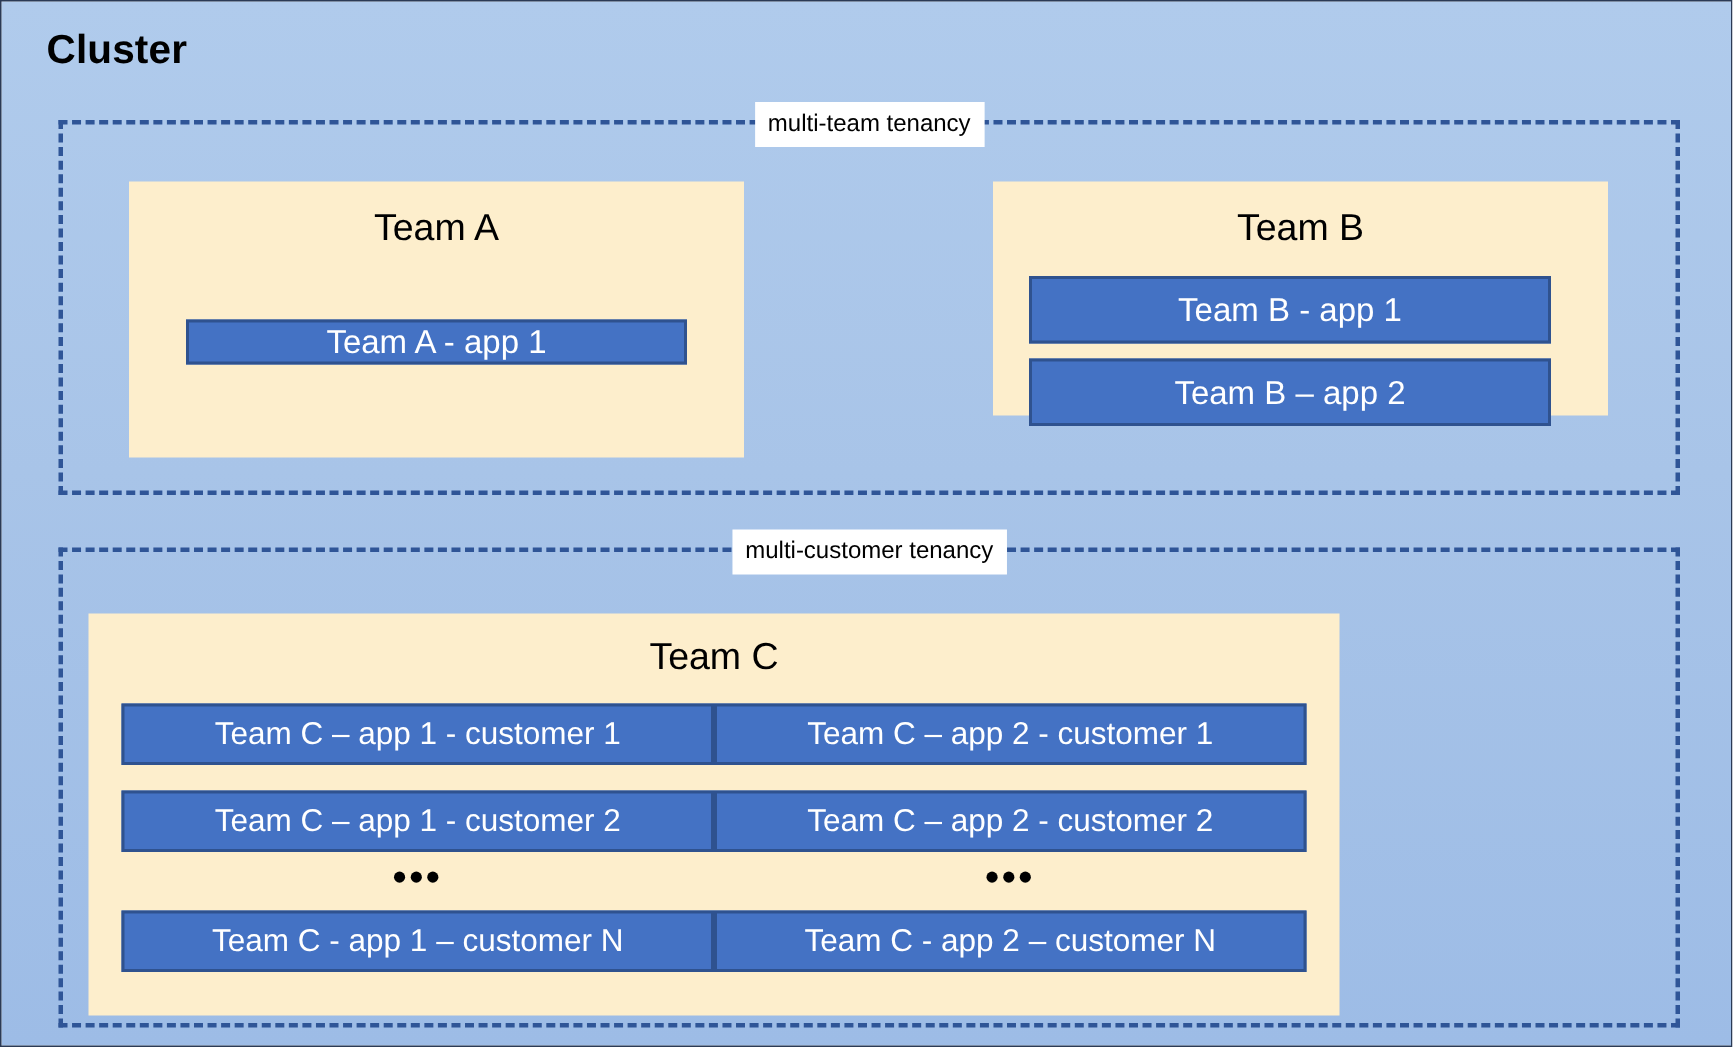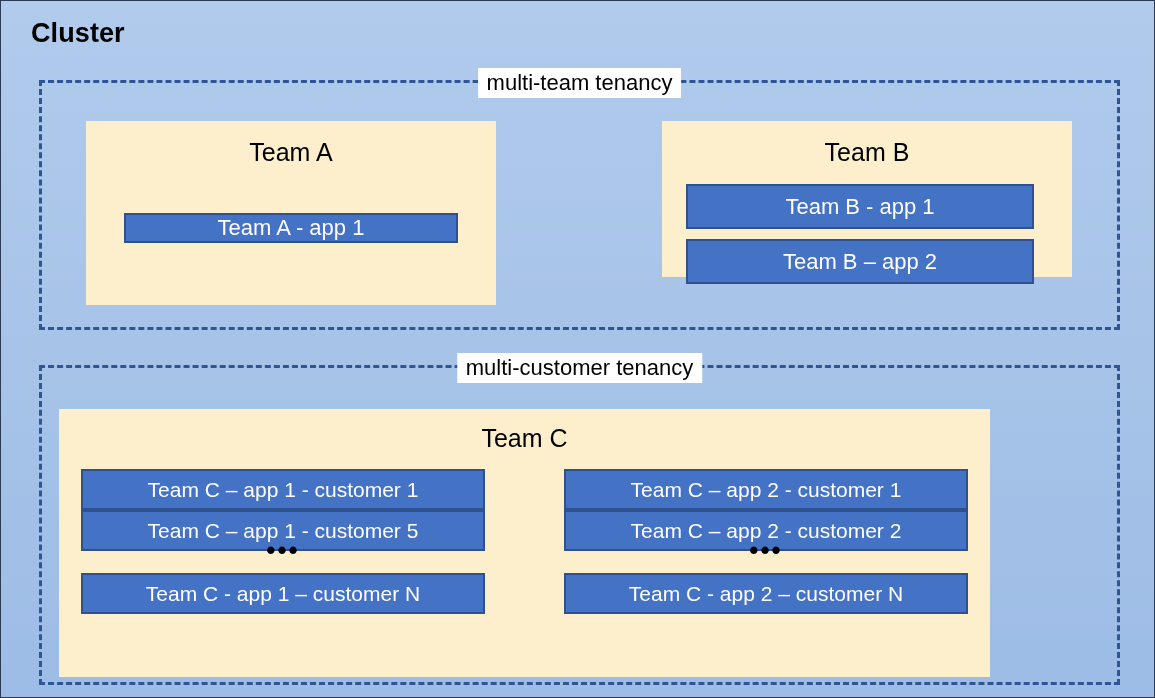--- a/index.html
+++ b/index.html
@@ -53,21 +53,21 @@
     height: 320px;
   }
 
   .tenancy-label {
     position: absolute;
     top: -15px;
     left: 50%;
     transform: translateX(-50%);
     background: #ffffff;
     color: #000000;
-    font-size: 22px;
+    font-size: 16px;
     line-height: 30px;
     height: 30px;
     padding: 0 9px;
     white-space: nowrap;
     z-index: 5;
   }
 
   
   .team-box {
     position: absolute;
@@ -82,21 +82,21 @@
   }
   #team-b-box {
     left: 658px;
     top: 117px;
     width: 410px;
     height: 156px;
   }
   #team-c-box {
     left: 55px;
     top: 405px;
-    width: 931px;
+    width: 834px;
     height: 268px;
   }
 
   .team-title {
     text-align: center;
     font-size: 25px;
     font-weight: normal;
     color: #000000;
     white-space: nowrap;
   }
@@ -158,20 +158,21 @@
     justify-content: space-between;
     padding: 0 22px;
     box-sizing: border-box;
   }
   .team-c-column {
     width: 404px;
   }
   .team-c-column .app-box {
     height: 41px;
     font-size: 21px;
+    margin-bottom: 17px;
   }
   .team-c-column .app-box.last-row {
     margin-bottom: 16px;
   }
   .ellipsis {
     text-align: center;
     font-size: 26px;
     font-weight: bold;
     color: #000000;
     line-height: 10px;
@@ -213,21 +214,21 @@
 
     <div class="tenancy-label">multi-customer tenancy</div>
 
     <div class="team-box" id="team-c-box" style="left:17px; top:41px;">
       <div class="team-title" id="team-c-title">Team C</div>
 
       <div id="team-c-columns">
 
         <div class="team-c-column">
           <div class="app-box">Team C – app 1 - customer 1</div>
-          <div class="app-box">Team C – app 1 - customer 5</div>
+          <div class="app-box">Team C – app 1 - customer 2</div>
           <div class="ellipsis">•••</div>
           <div class="app-box last-row">Team C - app 1 – customer N</div>
         </div>
 
         <div class="team-c-column">
           <div class="app-box">Team C – app 2 - customer 1</div>
           <div class="app-box">Team C – app 2 - customer 2</div>
           <div class="ellipsis">•••</div>
           <div class="app-box last-row">Team C - app 2 – customer N</div>
         </div>

